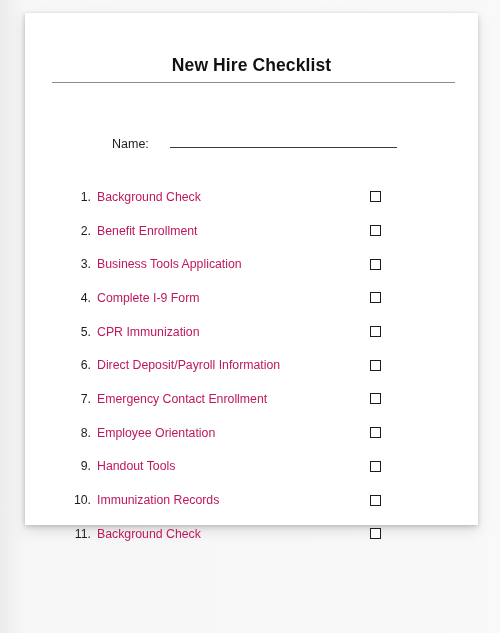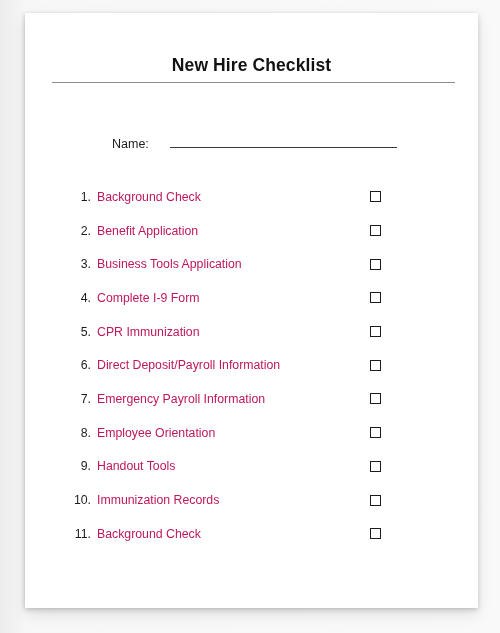--- a/index.html
+++ b/index.html
@@ -23,21 +23,21 @@
       linear-gradient(to right, #ececed 0px, #f7f7f7 26px, #f9f9f9 100%),
       #f8f8f8;
   }
 
   
   .page {
     position: absolute;
     left: 25px;
     top: 13px;
     width: 453px;
-    height: 595px;
+    height: 512px;
     background: #ffffff;
     box-shadow:
       0 2px 5px rgba(0,0,0,0.16),
       0 6px 14px rgba(0,0,0,0.10),
       -1px 0 3px rgba(0,0,0,0.06);
   }
 
   .page-inner {
     position: absolute;
     left: 0;
@@ -146,21 +146,21 @@
     </div>
 
     <div class="checklist" id="checklist">
         <div class="check-row">
           <span class="row-num">1.</span>
           <span class="row-label">Background Check</span>
           <span class="row-box"></span>
         </div>
         <div class="check-row">
           <span class="row-num">2.</span>
-          <span class="row-label">Benefit Application</span>
+          <span class="row-label">Benefit Enrollment</span>
           <span class="row-box"></span>
         </div>
         <div class="check-row">
           <span class="row-num">3.</span>
           <span class="row-label">Business Tools Application</span>
           <span class="row-box"></span>
         </div>
         <div class="check-row">
           <span class="row-num">4.</span>
           <span class="row-label">Complete I-9 Form</span>
@@ -171,21 +171,21 @@
           <span class="row-label">CPR Immunization</span>
           <span class="row-box"></span>
         </div>
         <div class="check-row">
           <span class="row-num">6.</span>
           <span class="row-label">Direct Deposit/Payroll Information</span>
           <span class="row-box"></span>
         </div>
         <div class="check-row">
           <span class="row-num">7.</span>
-          <span class="row-label">Emergency Payroll Information</span>
+          <span class="row-label">Emergency Contact Enrollment</span>
           <span class="row-box"></span>
         </div>
         <div class="check-row">
           <span class="row-num">8.</span>
           <span class="row-label">Employee Orientation</span>
           <span class="row-box"></span>
         </div>
         <div class="check-row">
           <span class="row-num">9.</span>
           <span class="row-label">Handout Tools</span>

